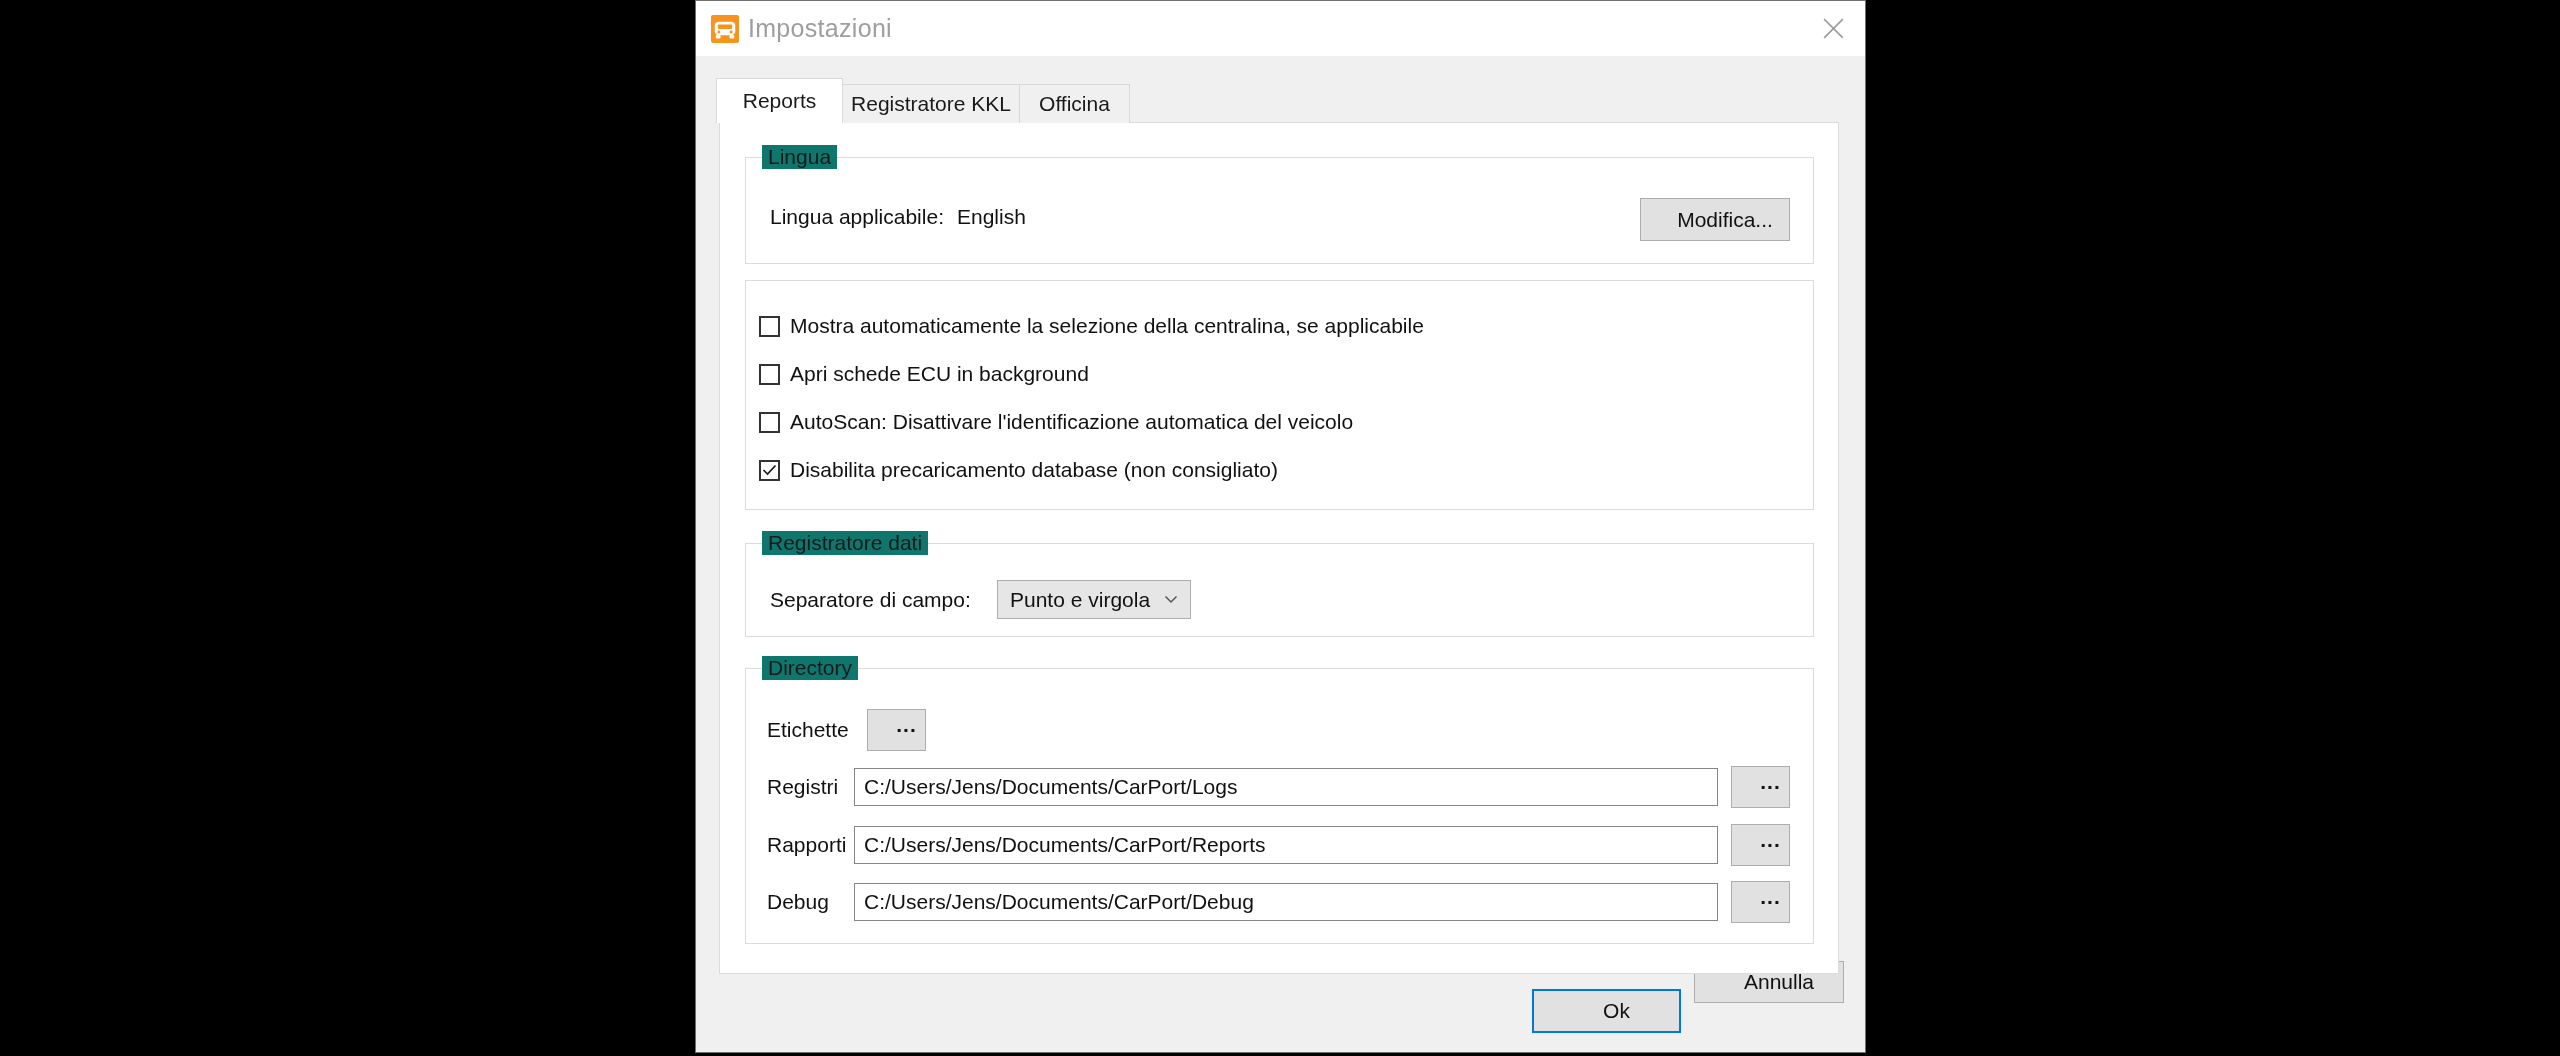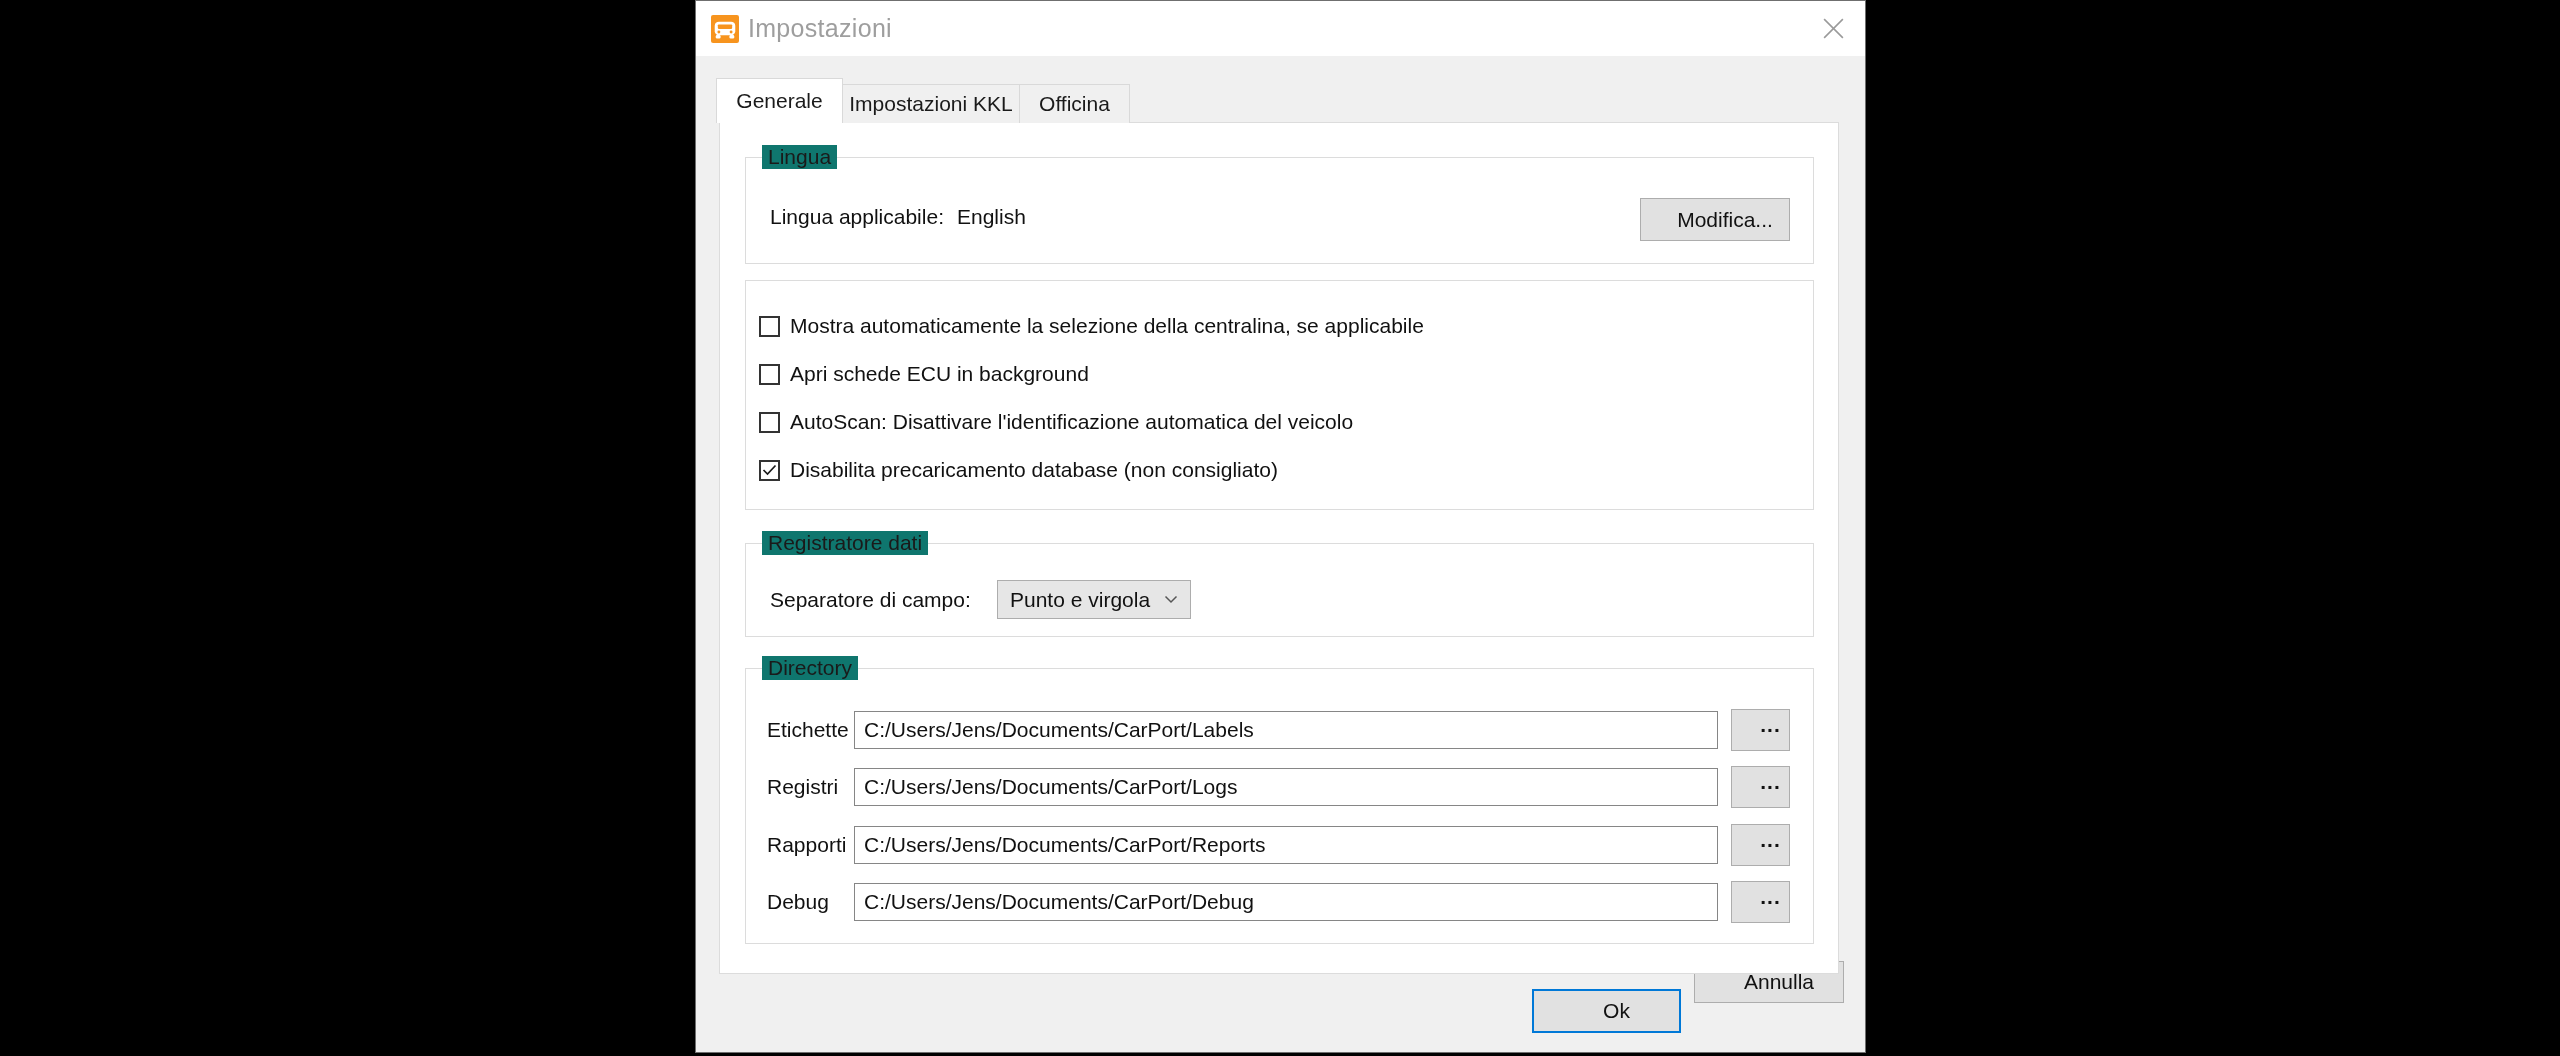--- a/index.html
+++ b/index.html
@@ -96,22 +96,22 @@
     <span class="title-text">Impostazioni</span>
     <div class="close-btn">
       <svg width="25" height="25" viewBox="0 0 24 24">
         <line x1="3" y1="3" x2="21" y2="21" stroke="#9a9a9a" stroke-width="1.6"></line>
         <line x1="21" y1="3" x2="3" y2="21" stroke="#9a9a9a" stroke-width="1.6"></line>
       </svg>
     </div>
   </div>
 
   <div class="tabstrip">
-    <div class="tab active">Generale</div>
-    <div class="tab inactive t-kkl">Impostazioni KKL</div>
+    <div class="tab active">Reports</div>
+    <div class="tab inactive t-kkl">Registratore KKL</div>
     <div class="tab inactive t-off">Officina</div>
   </div>
 
   <div class="panel">
 
     <div class="group g-lang">
       <span class="legend">Lingua</span>
       <div class="lang-row">
         <span>Lingua applicabile:</span><span class="lang-value">English</span>
       </div>
@@ -150,21 +150,20 @@
           <polyline points="1.5,1.5 7,7 12.5,1.5" fill="none" stroke="#565656" stroke-width="1.5"></polyline>
         </svg>
       </div>
     </div>
 
     <div class="group g-dir">
       <span class="legend">Directory</span>
 
       <div class="dir-row r0">
         <span class="dir-label">Etichette</span>
-        <input class="dir-input" type="text" value="C:/Users/Jens/Documents/CarPort/Labels" style="">
         <button class="btn browse-btn">
             <span>...</span>
           </button>
       </div>
       <div class="dir-row r1">
         <span class="dir-label">Registri</span>
         <input class="dir-input" type="text" value="C:/Users/Jens/Documents/CarPort/Logs" style="">
         <button class="btn browse-btn">
             <span>...</span>
           </button>

